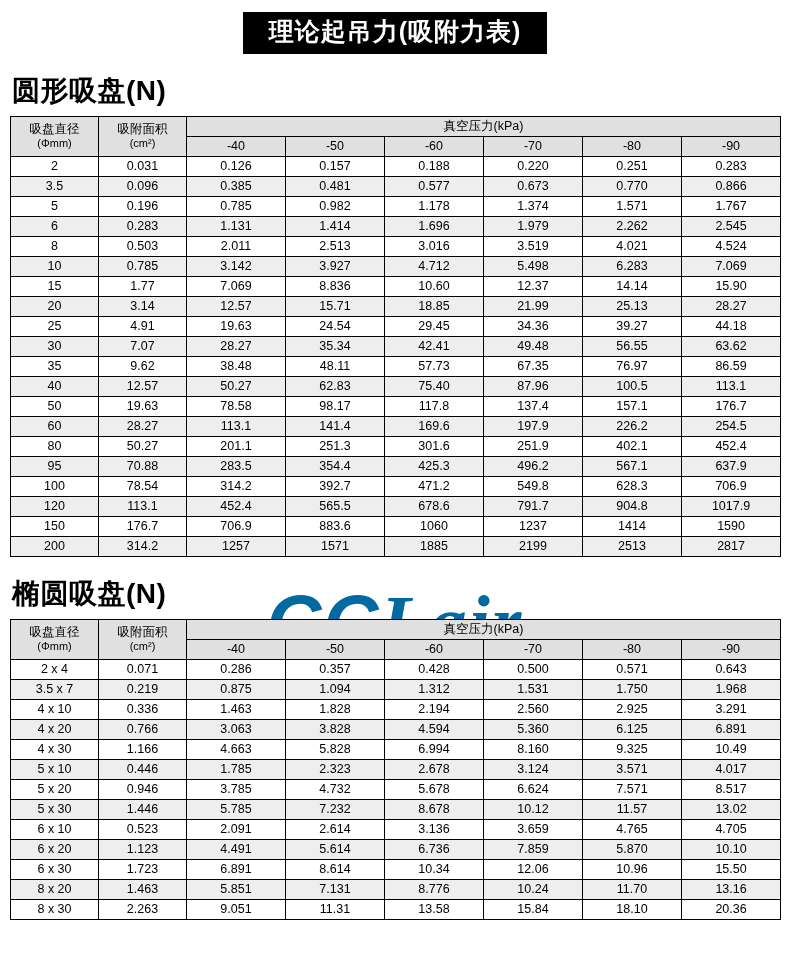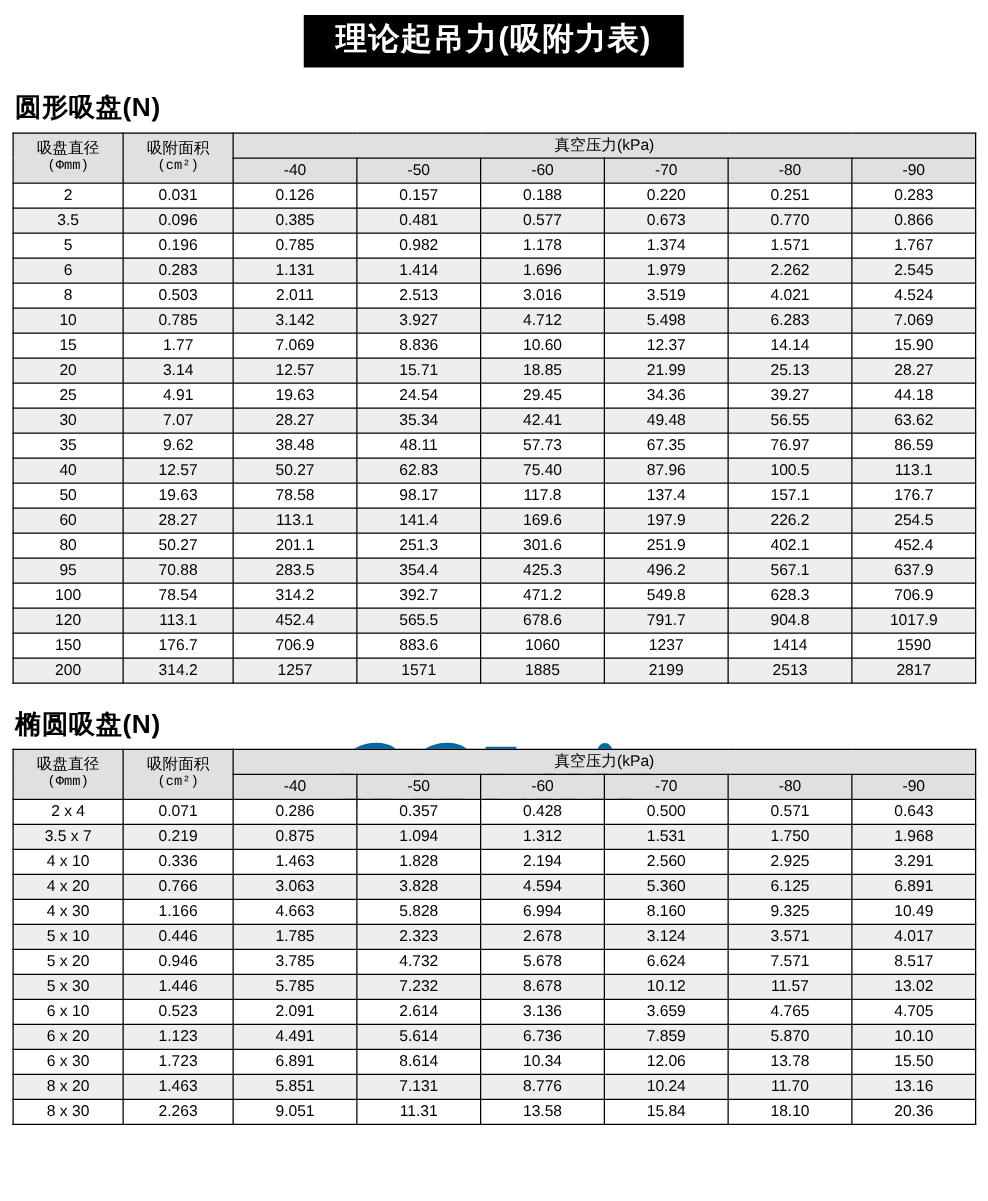--- a/index.html
+++ b/index.html
@@ -33,21 +33,21 @@
     background: #000;
     color: #fff;
     font-size: 25px;
     font-weight: bold;
     letter-spacing: 1px;
     padding: 6px 26px 8px 26px;
     line-height: 1.1;
   }
   
   .section-heading {
-    font-size: 21px;
+    font-size: 28px;
     font-weight: bold;
     margin: 6px 0 6px 2px;
     letter-spacing: 0.5px;
   }
   
   .watermark {
     position: absolute;
     left: 0;
     top: 540px;
     width: 790px;
@@ -86,21 +86,20 @@
   }
   table.ft th {
     font-weight: normal;
     background: #e0e0e0;
   }
   .hdr-cell {
     background: #e0e0e0;
     font-size: 12.5px;
     line-height: 1.25;
     padding: 2px 0;
-    font-family: Liberation Mono, monospace;
   }
   .hdr-cell .sub {
     font-size: 11px;
   }
   .hdr-span {
     background: #e0e0e0;
     height: 20px;
     margin-top: 24px;
   }
   .hdr-press {
@@ -507,21 +506,21 @@
           <td>5.870</td>
           <td>10.10</td>
         </tr>
         <tr class="odd">
           <td>6 x 30</td>
           <td>1.723</td>
           <td>6.891</td>
           <td>8.614</td>
           <td>10.34</td>
           <td>12.06</td>
-          <td>13.78</td>
+          <td>10.96</td>
           <td>15.50</td>
         </tr>
         <tr class="even">
           <td>8 x 20</td>
           <td>1.463</td>
           <td>5.851</td>
           <td>7.131</td>
           <td>8.776</td>
           <td>10.24</td>
           <td>11.70</td>

